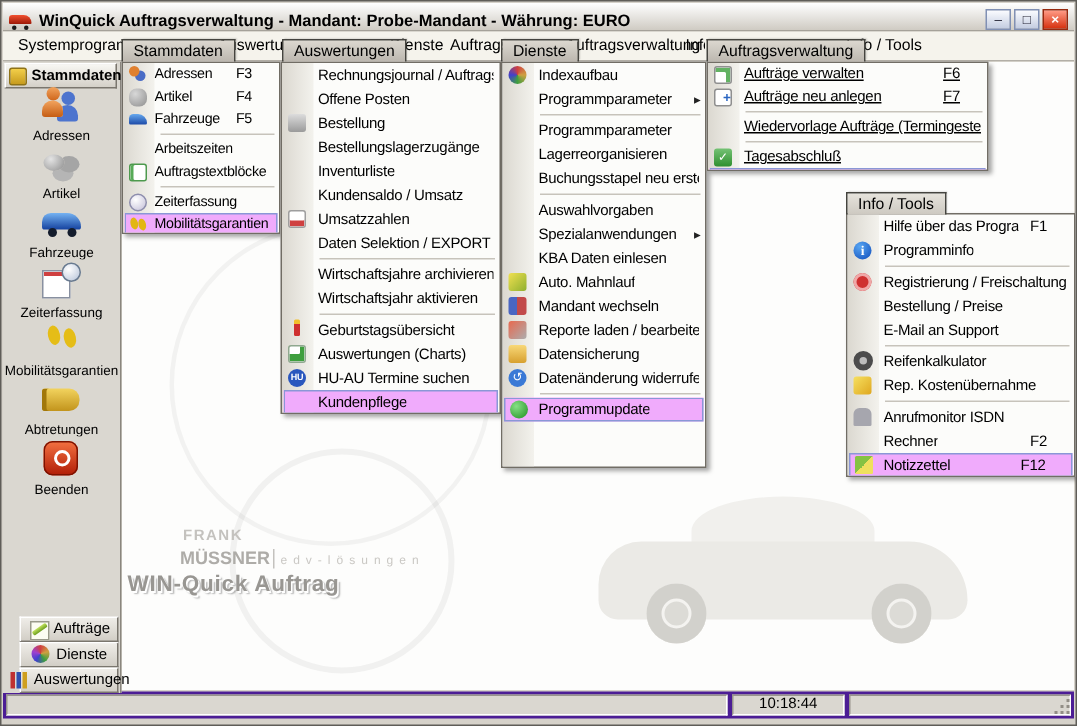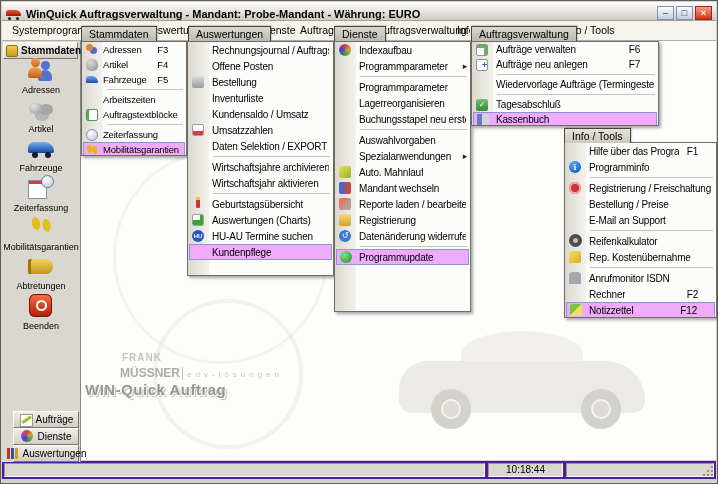--- a/index.html
+++ b/index.html
@@ -28,21 +28,21 @@
   .tab3{left:333px;top:25px;z-index:25;}
   .tab4{left:470px;top:25px;z-index:27;}
   .tab5{left:563px;top:127px;z-index:29;background:linear-gradient(#e6e3dc,#cdc9c1);}
 
   
   .panel{position:absolute;background:#fcfcfa;border:1px solid #716d65;box-shadow:2px 2px 3px rgba(0,0,0,0.35);overflow:hidden;}
   .panel::before{content:"";position:absolute;left:0;top:0;bottom:0;width:21px;background:linear-gradient(90deg,#dbd8d0,#f3f2ed);}
   .p1{left:80px;top:40px;width:106px;height:115px;z-index:20;}
   .p2{left:186px;top:40px;width:147px;height:235px;z-index:22;}
   .p3{left:333px;top:40px;width:137px;height:271px;z-index:24;}
-  .p4{left:470px;top:40px;width:188px;height:85px;z-index:26;}
+  .p4{left:470px;top:40px;width:188px;height:73px;z-index:26;text-decoration:underline;}
   .p5{left:563px;top:141px;width:153px;height:176px;z-index:28;}
   .mi{position:relative;display:flex;align-items:center;height:16px;font-size:10px;letter-spacing:-0.2px;color:#000;padding:0 4px 0 24px;}
   .p1 .mi,.p4 .mi{height:15px;}
   .p1 .mi{padding-left:21px;font-size:9.5px;}
   .mi .lb{white-space:nowrap;overflow:hidden;}
   .mi .sc{margin-left:auto;padding-left:8px;margin-right:14px;white-space:nowrap;}
   .mi.sel{background:#f0abfc;box-shadow:inset 0 0 0 1px #8a97d6;margin:0 1px;padding-left:23px;}
   .p1 .mi.sel{padding-left:20px;}
   .mi.has-sub::after{content:"▸";position:absolute;right:3px;font-size:9px;color:#222;}
   .sep{height:1px;background:#c7c3bb;margin:2px 3px 2px 25px;}
@@ -268,20 +268,23 @@
         <span class="lb">Rechnungsjournal / Auftragsjournal</span>
       </div>
     <div class="mi">
         <span class="lb">Offene Posten</span>
       </div>
     <div class="mi">
         <span class="ic cart"></span>
         <span class="lb">Bestellung</span>
       </div>
     <div class="mi">
+        <span class="lb">Bestellungslagerzugänge</span>
+      </div>
+    <div class="mi">
         <span class="lb">Inventurliste</span>
       </div>
     <div class="mi">
         <span class="lb">Kundensaldo / Umsatz</span>
       </div>
     <div class="mi">
         <span class="ic chartred"></span>
         <span class="lb">Umsatzzahlen</span>
       </div>
     <div class="mi">
@@ -331,34 +334,37 @@
         <span class="lb">Buchungsstapel neu erstellen</span>
       </div>
     <div class="sep"></div>
     <div class="mi">
         <span class="lb">Auswahlvorgaben</span>
       </div>
     <div class="mi has-sub">
         <span class="lb">Spezialanwendungen</span>
       </div>
     <div class="mi">
+        <span class="lb">KBA Daten einlesen</span>
+      </div>
+    <div class="mi">
         <span class="ic mahn"></span>
         <span class="lb">Auto. Mahnlauf</span>
       </div>
     <div class="mi">
         <span class="ic mandant"></span>
         <span class="lb">Mandant wechseln</span>
       </div>
     <div class="mi">
         <span class="ic report"></span>
         <span class="lb">Reporte laden / bearbeiten</span>
       </div>
     <div class="mi">
         <span class="ic backup"></span>
-        <span class="lb">Registrierung</span>
+        <span class="lb">Datensicherung</span>
       </div>
     <div class="mi">
         <span class="ic undo">↺</span>
         <span class="lb">Datenänderung widerrufen</span>
       </div>
     <div class="sep"></div>
     <div class="mi sel">
         <span class="ic globe"></span>
         <span class="lb">Programmupdate</span>
       </div>

